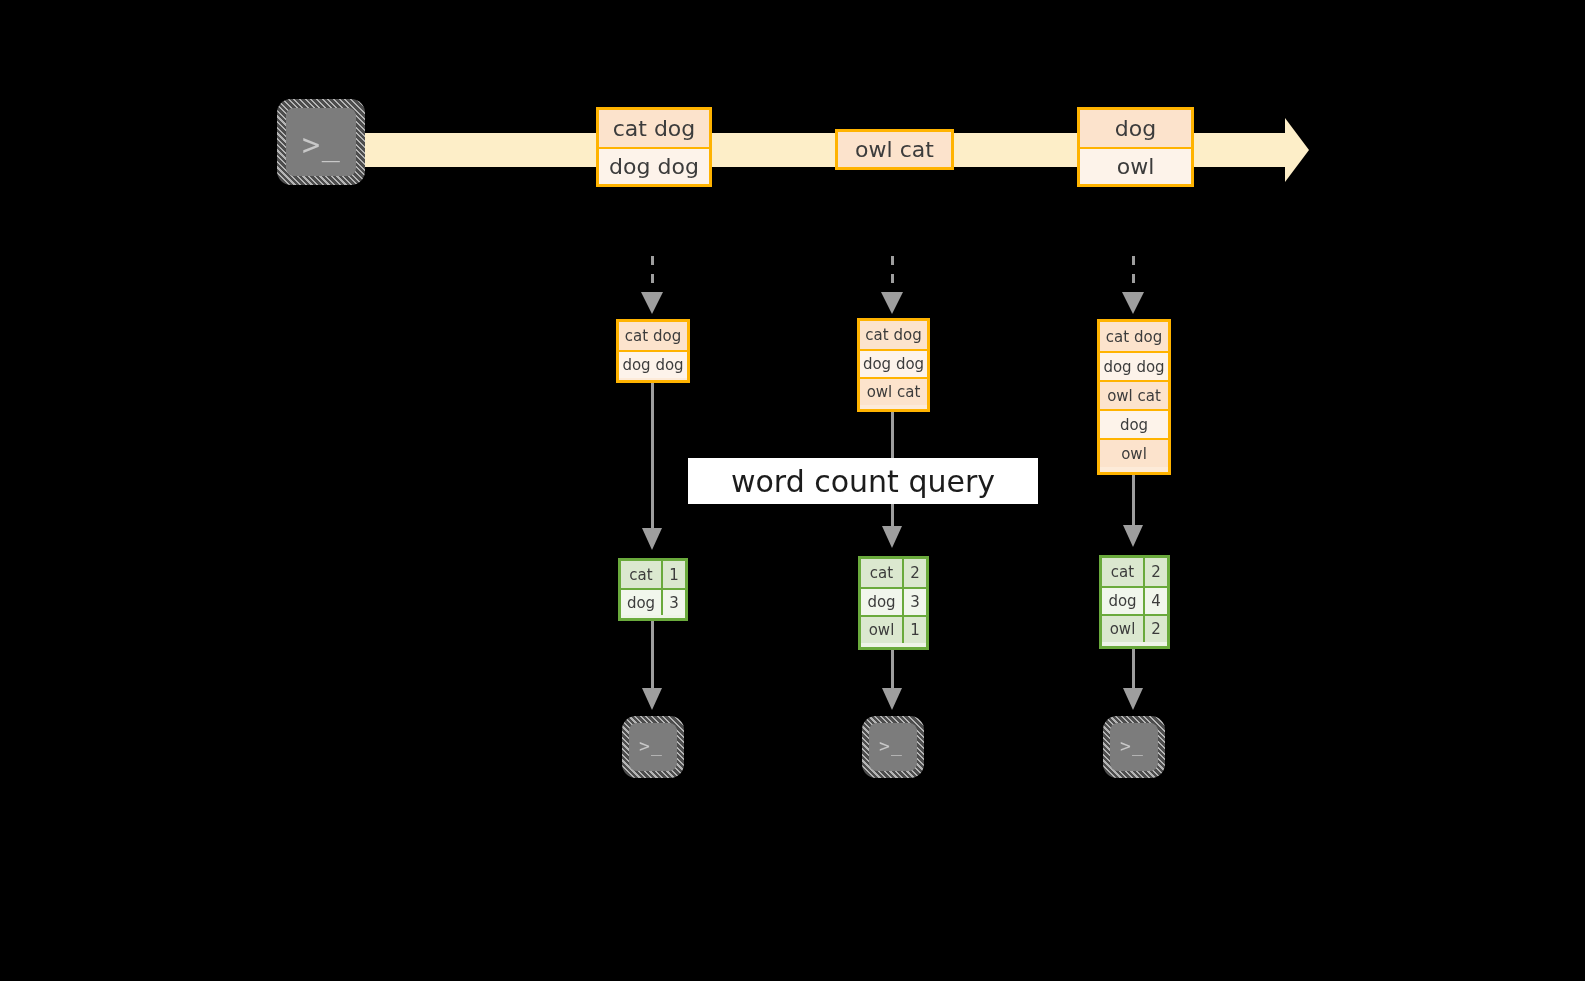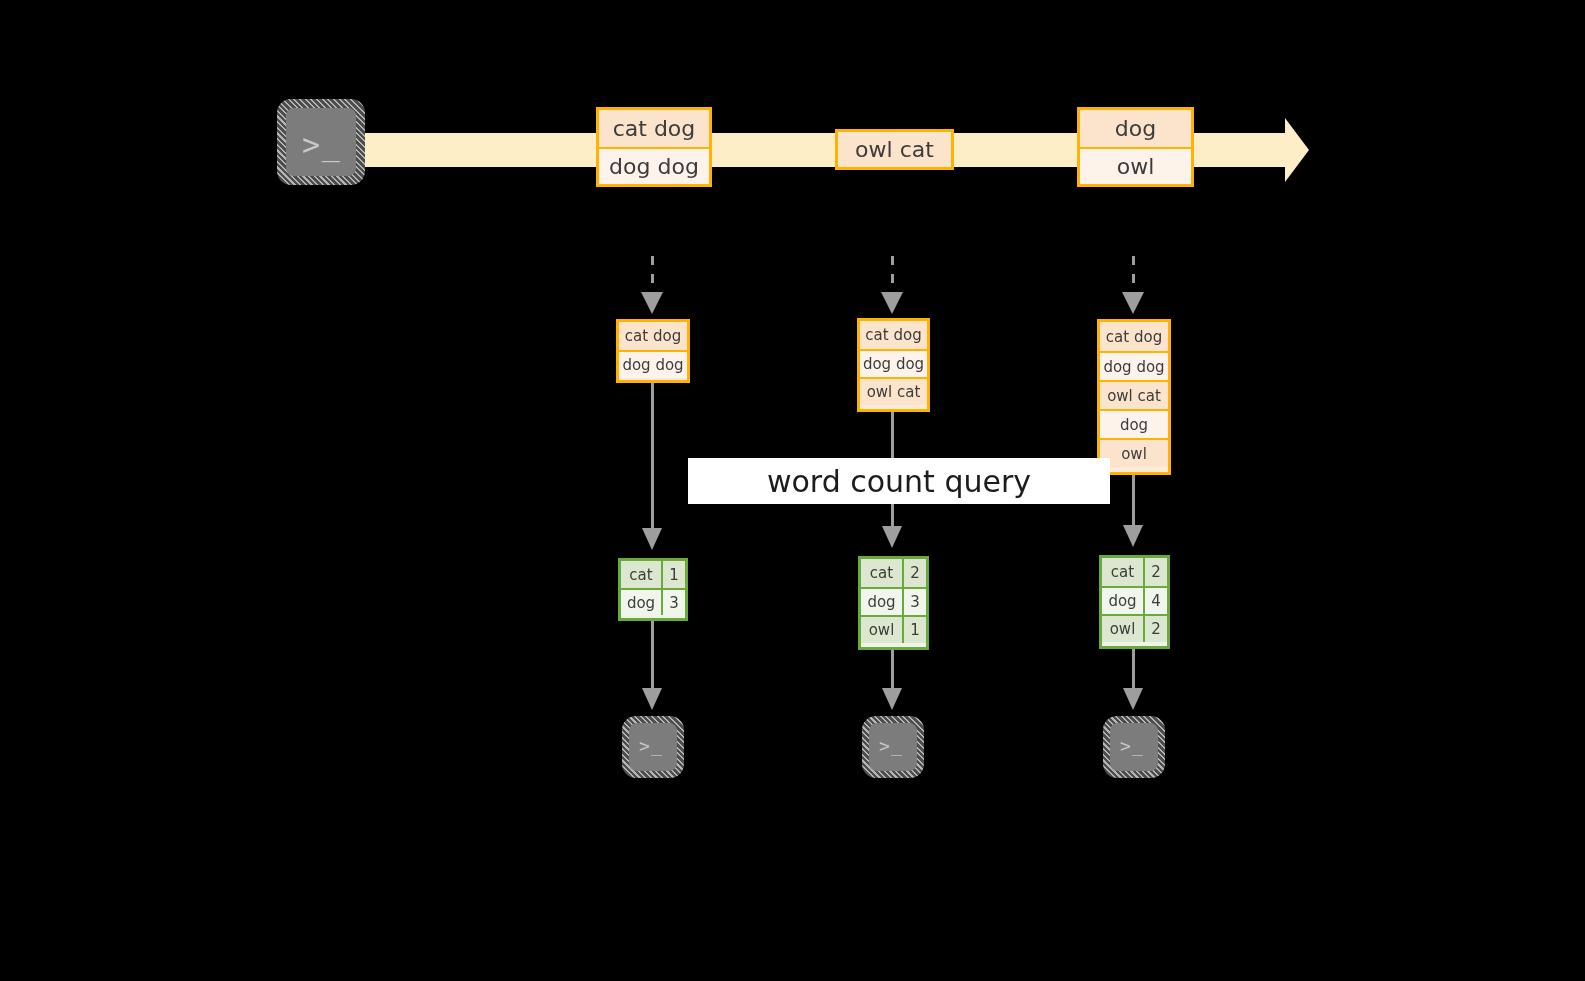--- a/index.html
+++ b/index.html
@@ -283,15 +283,15 @@
 
   <div class="vline" style="left:1132px; top:649px; height:44px;"></div>
   <div class="vhead" style="left:1123px; top:688px; border-width:22px 10px 0 10px;"></div>
 
   <div class="terminal" style="left:1101px; top:714px; width:66px; height:66px;">
     <div class="terminal-hatch" style="left:-7px; top:-7px; right:-7px; bottom:-7px;"></div>
     <div class="terminal-face"></div>
     <div class="terminal-glyph" style="left:10px; top:14px; font-size:18px;">&gt;_</div>
   </div>
 
-  <div class="query-label" style="left:688px; top:458px; width:422px; height:46px; font-size:30px;">word count query</div>
+  <div class="query-label" style="left:688px; top:458px; width:350px; height:46px; font-size:30px;">word count query</div>
 
 </div>
 
 </body></html>

